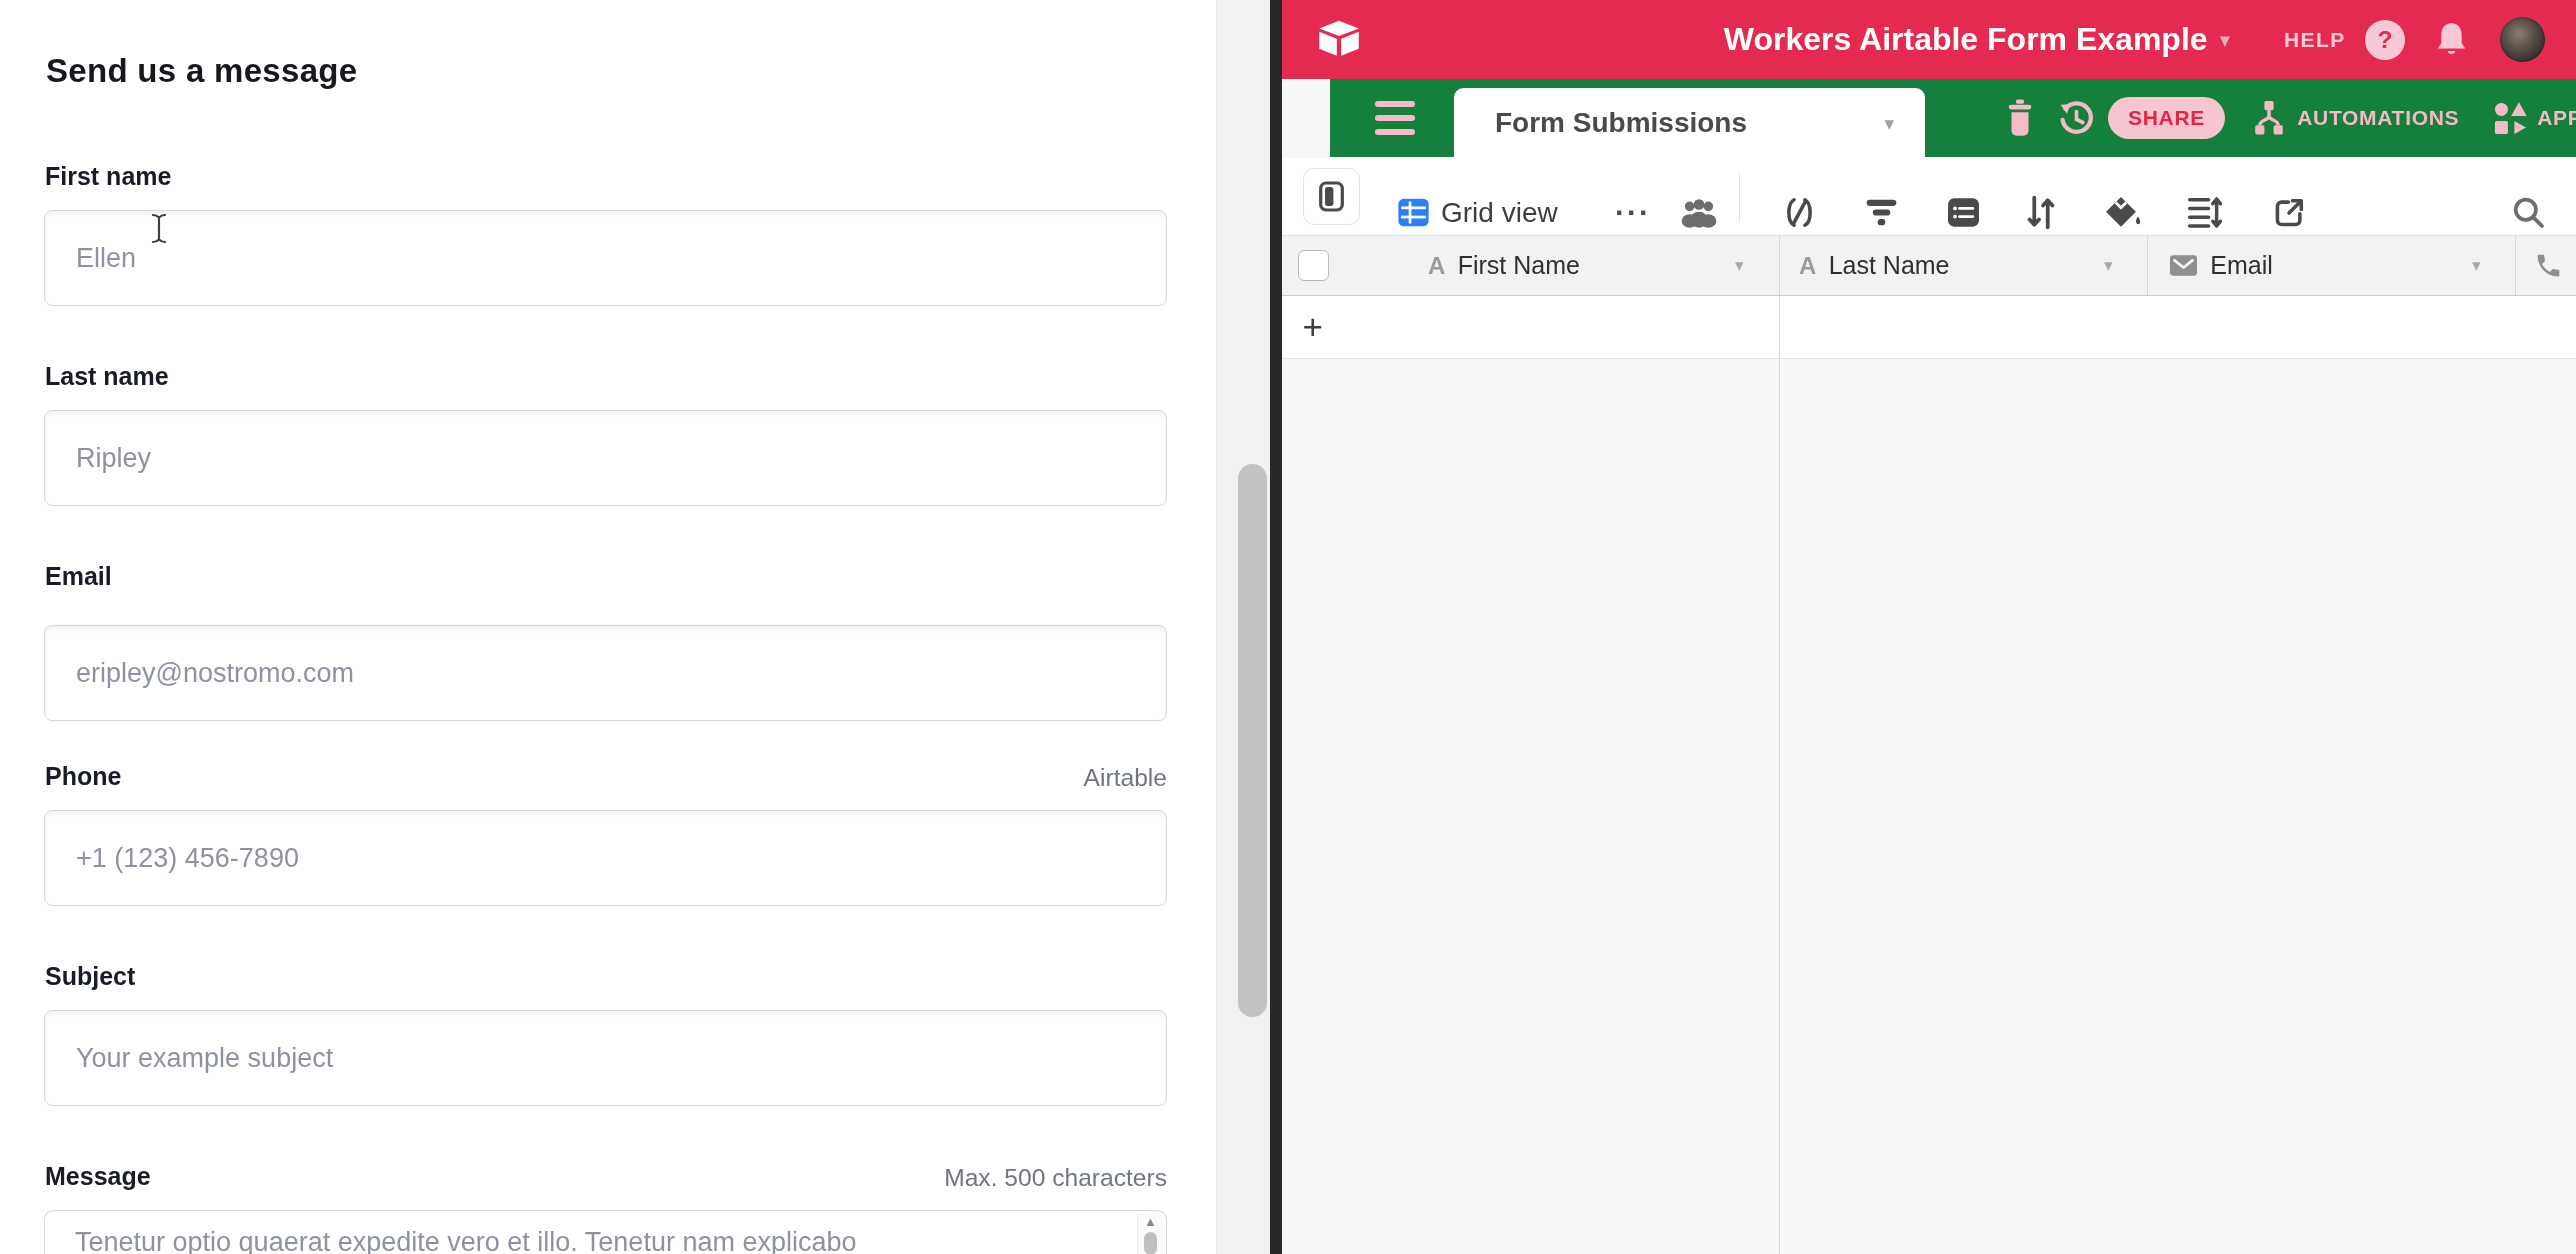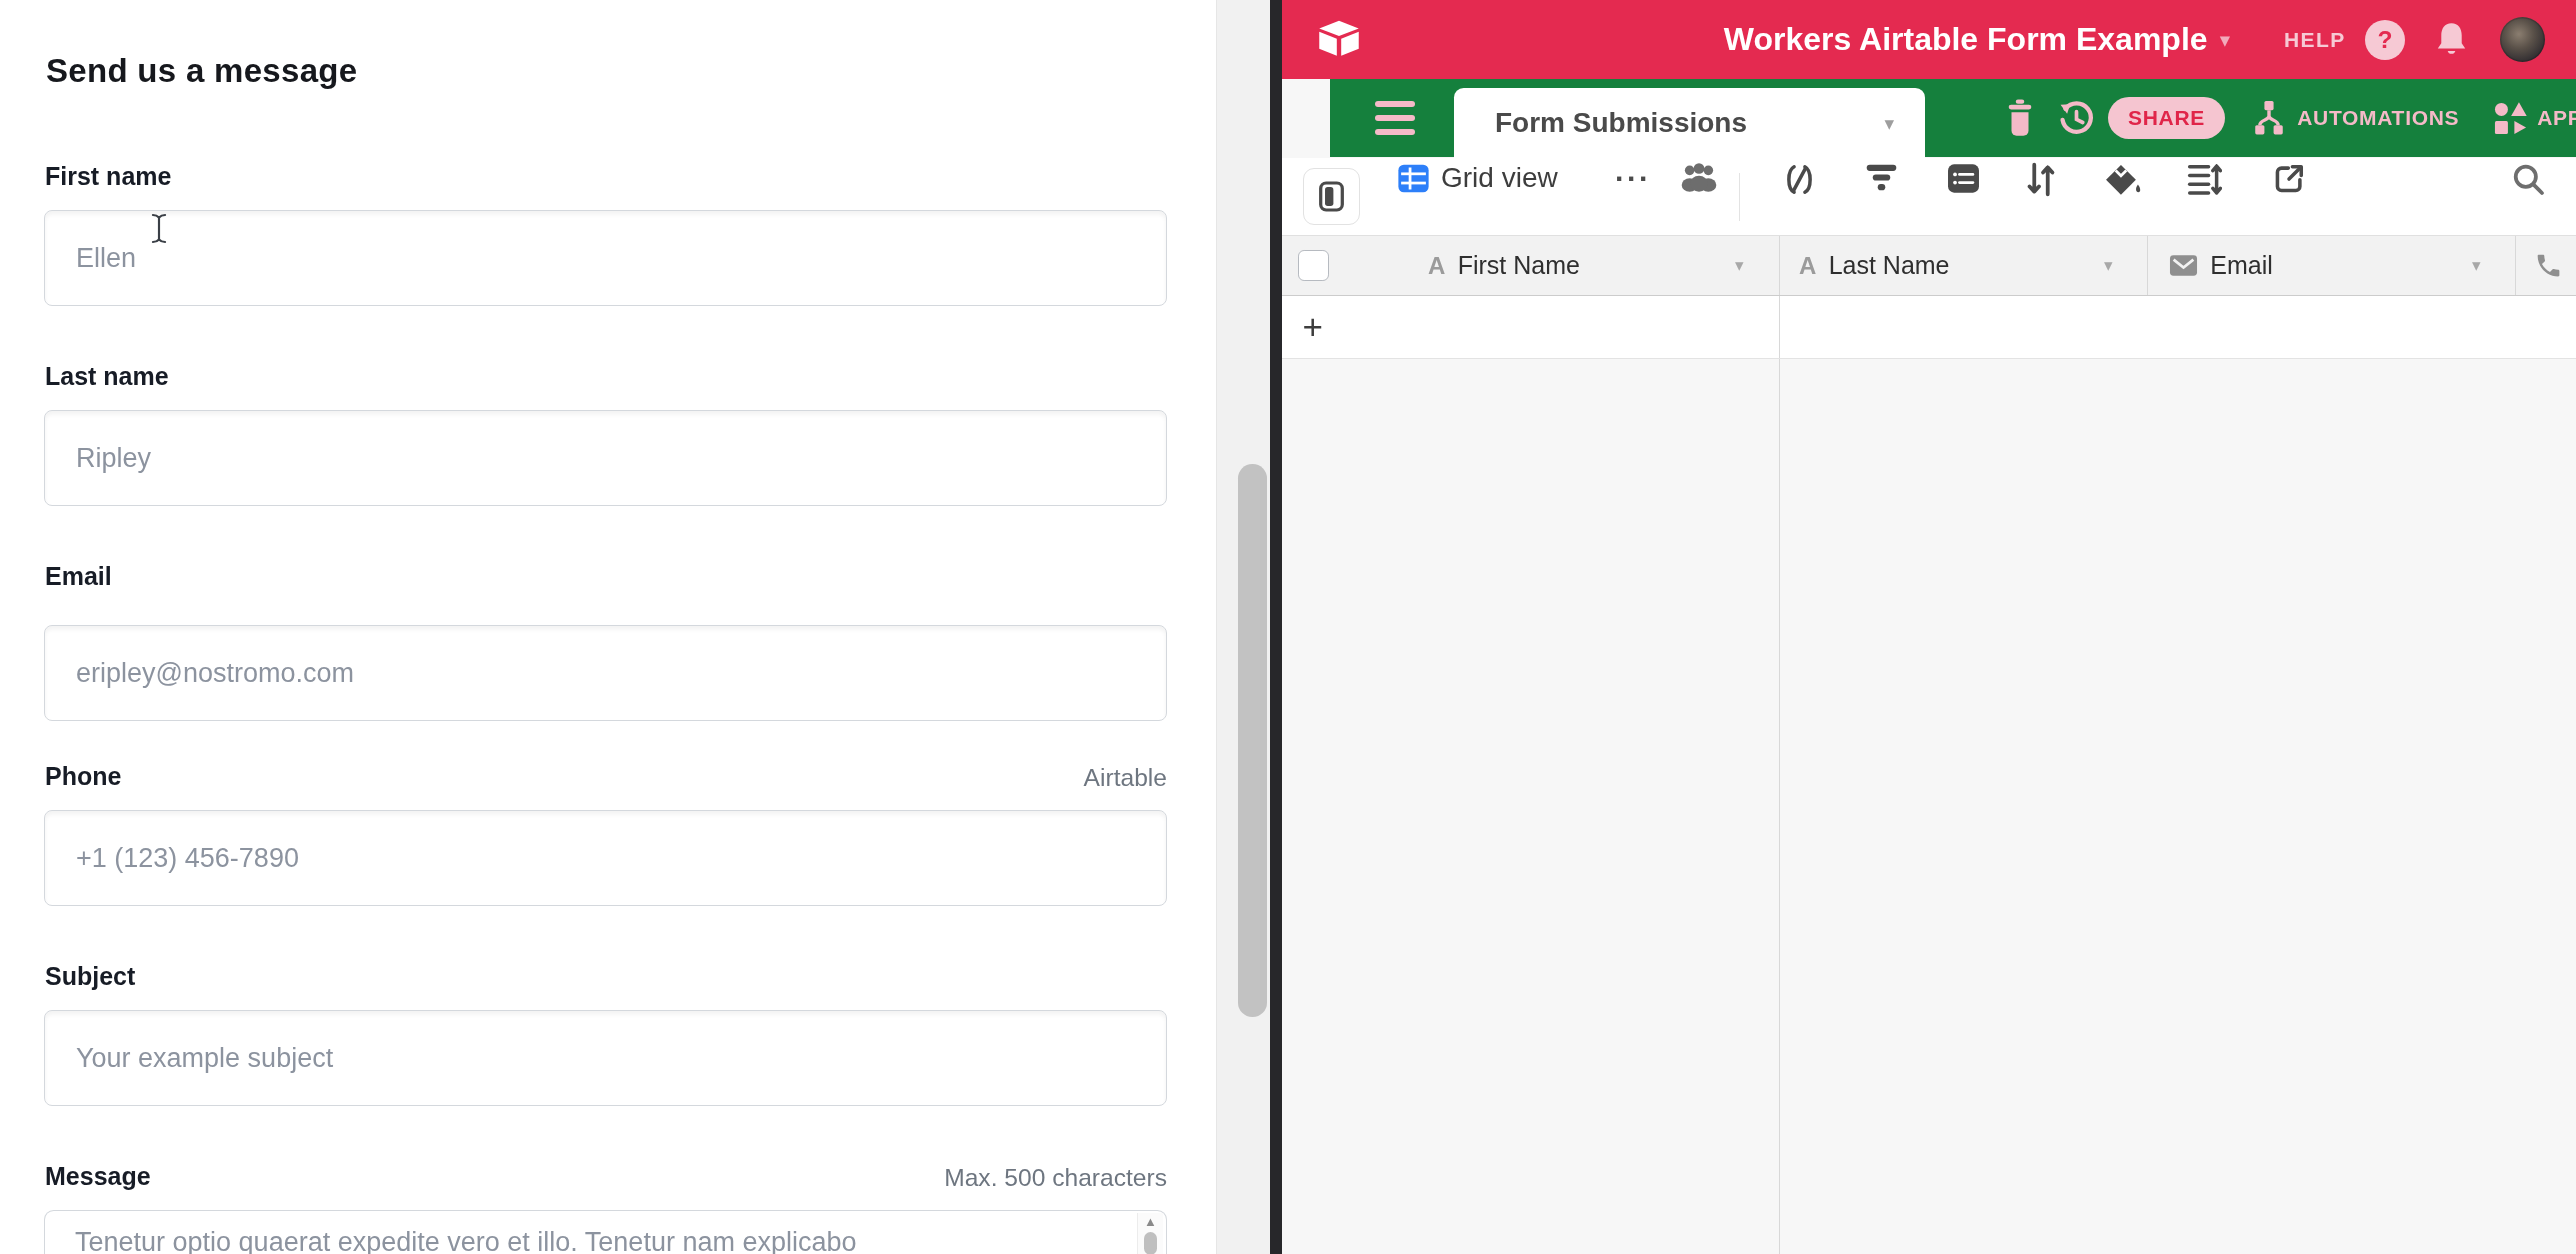--- a/index.html
+++ b/index.html
@@ -47,21 +47,21 @@
   .hamburger div{width:40px;height:6.1px;border-radius:3.4px;background:#f4bac8;}
   .at-tab{position:absolute;left:124px;top:9px;width:471px;height:70px;background:#fff;border-radius:9.6px 9.6px 0 0;}
   .at-tab-label{position:absolute;left:41px;top:0;height:100%;display:flex;align-items:center;font-size:28px;font-weight:600;color:#4a4a4a;}
   .at-tab-caret{position:absolute;right:31px;top:0;height:100%;display:flex;align-items:center;font-size:19px;color:#9e9e9e;}
   .tb-icon-btn{position:absolute;top:0;height:78px;display:flex;align-items:center;cursor:pointer;}
   .share-pill{position:absolute;left:778px;top:18.4px;width:117px;height:42px;border-radius:21px;background:#f5c5d0;
               display:flex;align-items:center;justify-content:center;font-size:21px;font-weight:700;letter-spacing:0.7px;color:#e02549;cursor:pointer;}
   .pink-label{font-size:21px;font-weight:700;letter-spacing:0.7px;color:#f4bac8;}
 
   .at-toolbar{position:absolute;left:0;top:158px;width:100%;height:77px;background:#fff;}
-  .tool{position:absolute;top:4px;height:77px;display:flex;cursor:pointer;}
+  .tool{position:absolute;top:16px;height:77px;display:flex;align-items:center;cursor:pointer;}
   .sidebar-btn{position:absolute;left:20.5px;top:10.2px;width:57px;height:57px;box-sizing:border-box;border:1.4px solid #e2e2e2;border-radius:11px;
                background:#fff;display:flex;align-items:center;justify-content:center;cursor:pointer;}
   .gridview-label{font-size:28px;font-weight:500;color:#3d3d3d;margin-left:11px;}
   .dots{font-size:30px;font-weight:700;color:#4a4a4a;letter-spacing:2px;}
   .vdivider{position:absolute;left:457px;top:15px;width:1.4px;height:48px;background:#e3e3e3;}
 
   .at-gridheader{position:absolute;left:0;top:235px;width:100%;height:61px;background:#f2f2f2;box-sizing:border-box;
                  border-top:0.7px solid #e0e0e0;border-bottom:1.4px solid #cccccc;}
   .hcheckbox{position:absolute;left:16.4px;top:14.3px;width:31px;height:31px;box-sizing:border-box;border:1.4px solid #b6bac0;border-radius:6.1px;background:#fff;cursor:pointer;}
   .hcell{position:absolute;top:0;height:100%;display:flex;align-items:center;gap:12.3px;cursor:pointer;}

